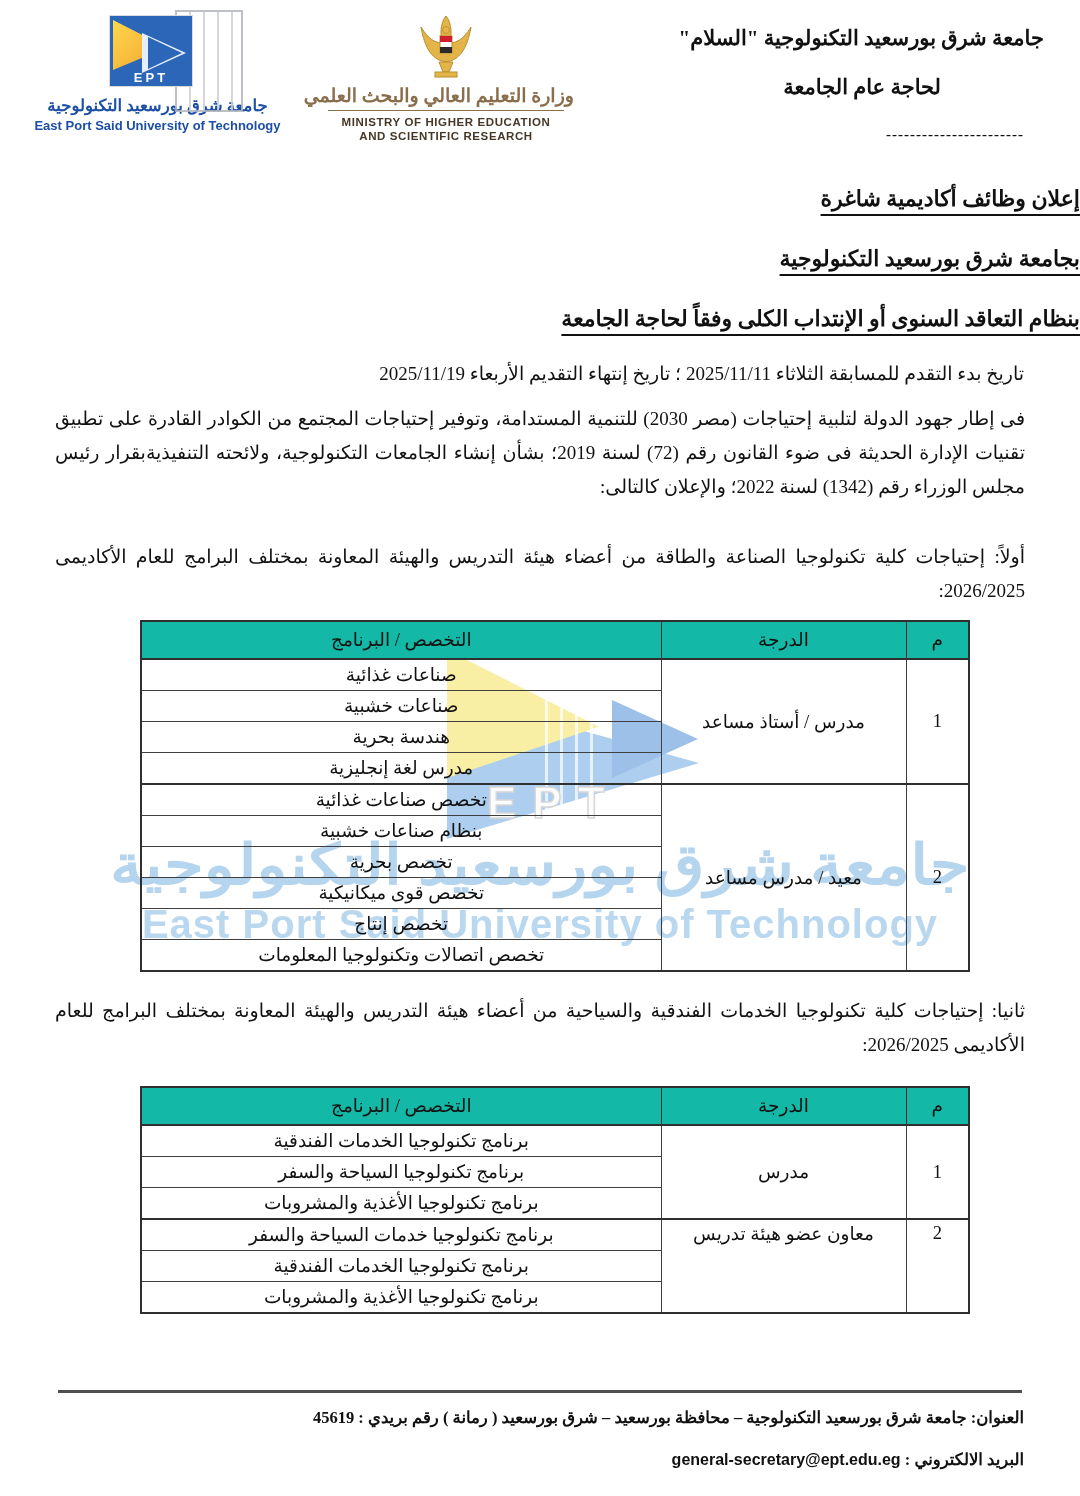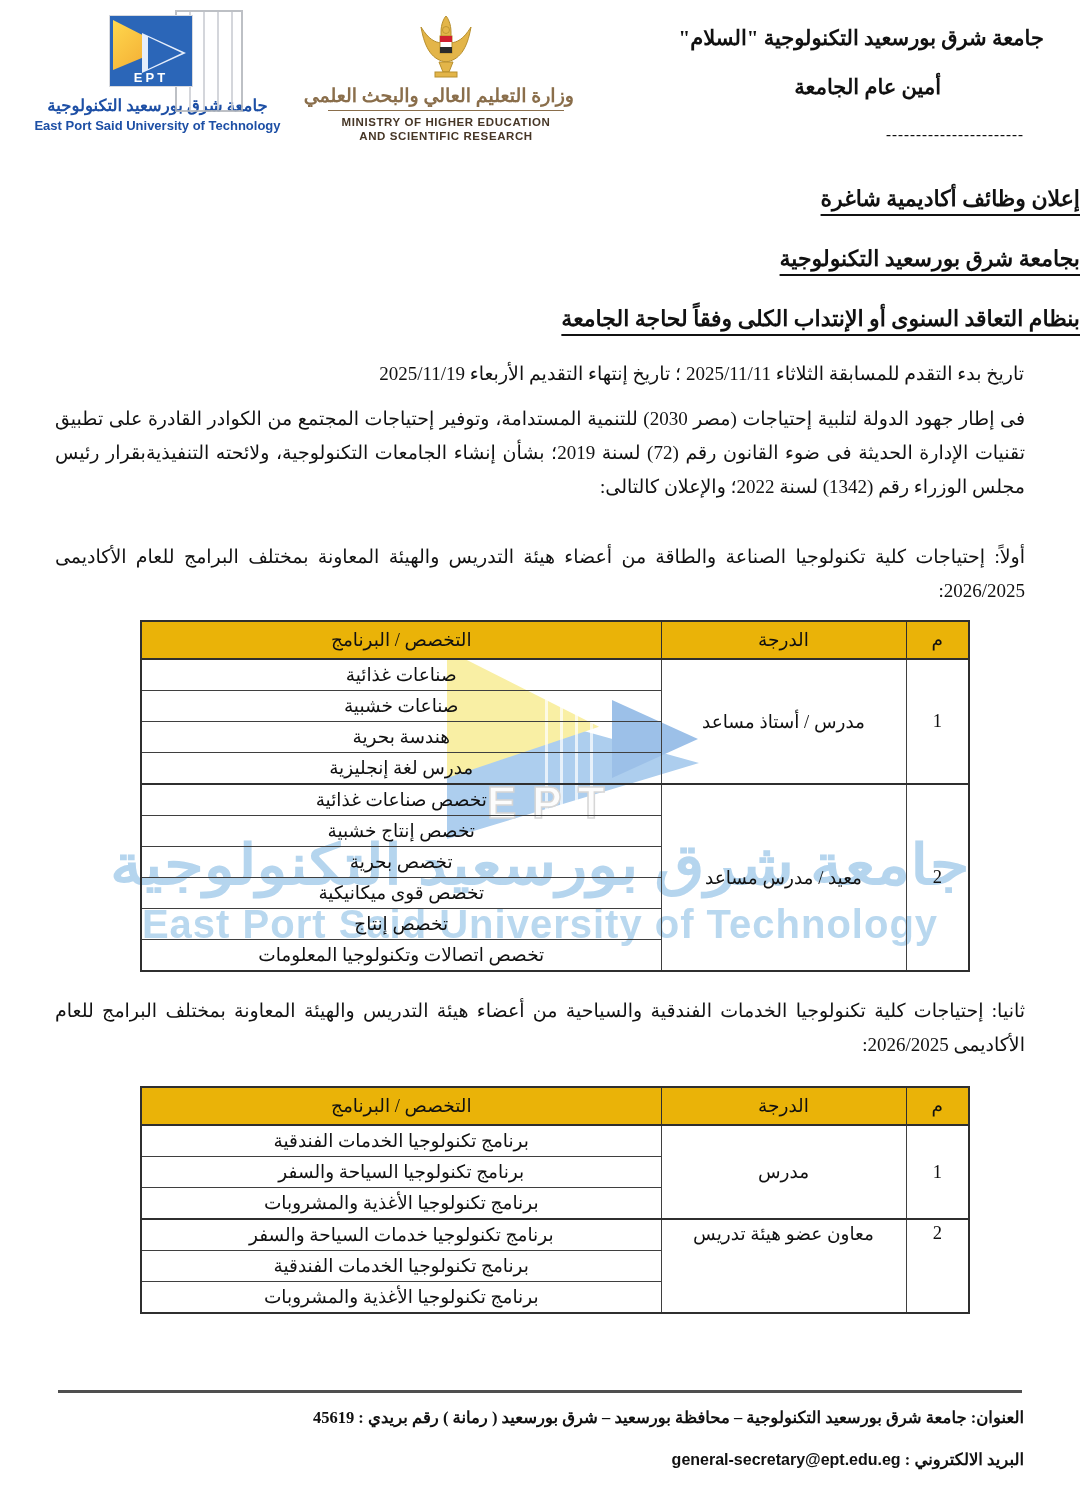--- a/index.html
+++ b/index.html
@@ -69,21 +69,21 @@
         text-align:justify;text-justify:inter-word;}
   #intro{top:402px;}
   #sec1-heading{top:540px;}
   #sec2-heading{top:994px;}
 
   
   table.jobs{position:absolute;left:140px;width:830px;border-collapse:collapse;table-layout:fixed;
              font-size:18.5px;border:2px solid #2f2f2f;background:transparent;}
   #table-1{top:620px;} #table-2{top:1086px;}
   .jobs col.col-num{width:63px;} .jobs col.col-degree{width:245px;} .jobs col.col-spec{width:auto;}
-  .jobs th{background:#eab308;height:34px;font-weight:normal;border:1px solid #2f2f2f;
+  .jobs th{background:#14b8a6;height:34px;font-weight:normal;border:1px solid #2f2f2f;
            border-bottom:2px solid #2f2f2f;text-align:center;}
   .jobs td{border:1px solid #3f3f3f;height:30px;text-align:center;vertical-align:middle;padding:0 6px;}
   .jobs tr.group-start td{border-top:2px solid #2f2f2f;}
   #table-2 td.group-1{vertical-align:top;padding-top:3px;}
 
   
   .footer-rule{position:absolute;left:58px;right:58px;top:1390px;border-top:3px solid #4f4f4f;}
   .footer-line{position:absolute;right:56px;left:56px;text-align:right;font-weight:bold;font-size:16.5px;}
   #footer-address{top:1408px;}
   #footer-email{top:1450px;}
@@ -133,21 +133,21 @@
       <div class="ministry-ar">وزارة التعليم العالي والبحث العلمي</div>
       <div class="ministry-rule"></div>
       <div class="ministry-en">
         <div>MINISTRY OF HIGHER EDUCATION</div>
         <div>AND SCIENTIFIC RESEARCH</div>
       </div>
     </div>
 
     <div class="hdr-right">
       <div class="l1">جامعة شرق بورسعيد التكنولوجية "السلام"</div>
-      <div class="l2">أمين عام الجامعة</div>
+      <div class="l2">لحاجة عام الجامعة</div>
       <div class="dashes">-----------------------</div>
     </div>
 
     <div id="title1" class="doc-title">إعلان وظائف أكاديمية شاغرة</div>
     <div id="title3" class="doc-title">بنظام التعاقد السنوى أو الإنتداب الكلى وفقاً لحاجة الجامعة</div>
     <div id="title2" class="doc-title">بجامعة شرق بورسعيد التكنولوجية</div>
 
     <div class="date-line">تاريخ بدء التقدم للمسابقة الثلاثاء 2025/11/11 ؛ تاريخ إنتهاء التقديم الأربعاء 2025/11/19</div>
 
     <div id="intro" class="para">فى إطار جهود الدولة لتلبية إحتياجات (مصر 2030) للتنمية المستدامة، وتوفير إحتياجات المجتمع من الكوادر القادرة على تطبيق تقنيات الإدارة الحديثة فى ضوء القانون رقم (72) لسنة 2019؛ بشأن إنشاء الجامعات التكنولوجية، ولائحته التنفيذيةبقرار رئيس مجلس الوزراء رقم (1342) لسنة 2022؛ والإعلان كالتالى:</div>
@@ -180,21 +180,21 @@
           </tr>
           <tr>
             <td class="spec-cell">مدرس لغة إنجليزية</td>
           </tr>
           <tr class="group-start">
             <td rowspan="6" class="num-cell group-1">2</td>
             <td rowspan="6" class="degree-cell group-1">معيد / مدرس مساعد</td>
             <td class="spec-cell">تخصص صناعات غذائية</td>
           </tr>
           <tr>
-            <td class="spec-cell">تخصص إنتاج خشبية</td>
+            <td class="spec-cell">بنظام صناعات خشبية</td>
           </tr>
           <tr>
             <td class="spec-cell">تخصص بحرية</td>
           </tr>
           <tr>
             <td class="spec-cell">تخصص قوى ميكانيكية</td>
           </tr>
           <tr>
             <td class="spec-cell">تخصص إنتاج</td>
           </tr>

